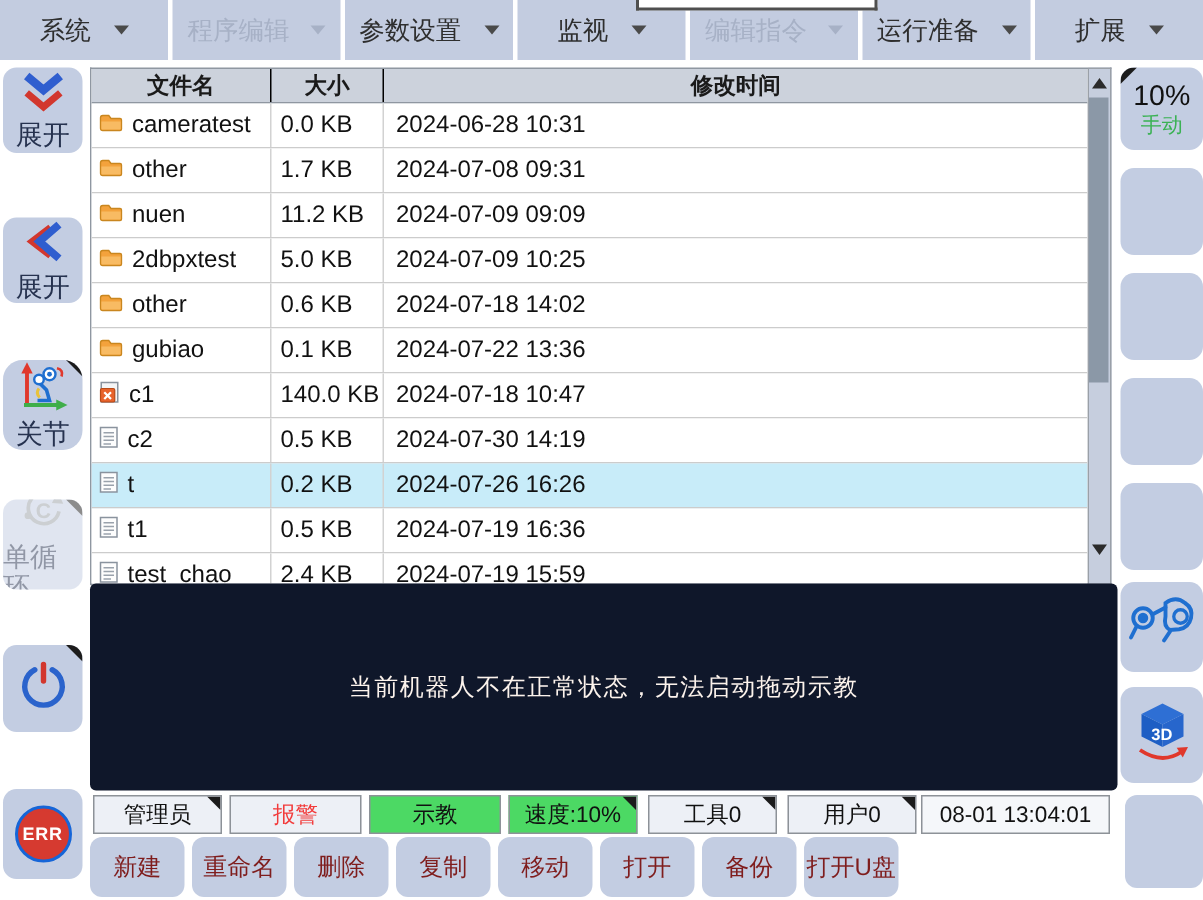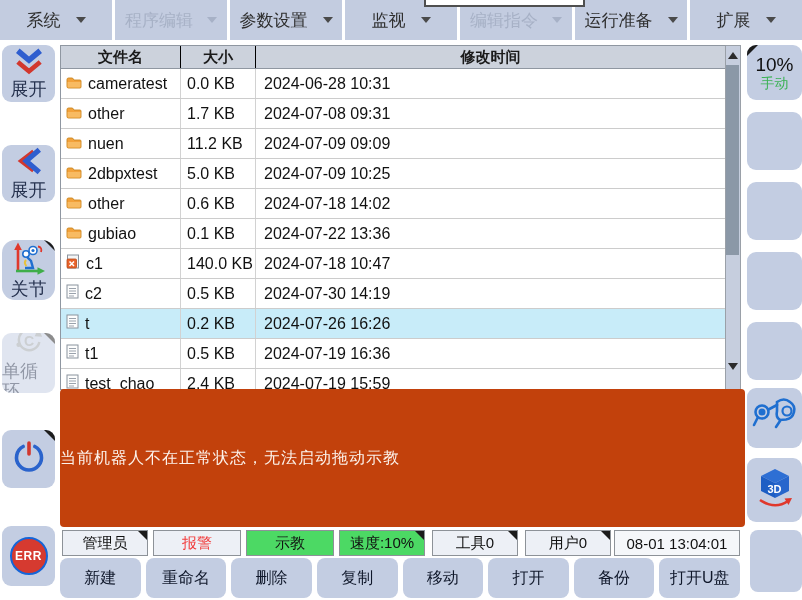--- a/index.html
+++ b/index.html
@@ -65,43 +65,43 @@
 
   
   .rp-btn { position:absolute; left:747px; width:55px; background:#c3cde2;
     border-radius:9px; overflow:hidden; display:flex; flex-direction:column;
     align-items:center; justify-content:center; cursor:pointer; }
   .speed-pct { font-size:19px; color:#111; line-height:1.15; }
   .speed-mode { font-size:14px; color:#3bb254; line-height:1.15; }
 
   
   .message-box { position:absolute; left:60px; top:389px; width:685px; height:138px;
-    background:#c2410c; border-radius:4px; display:flex; align-items:center;
-    }
+    background:#0f172a; border-radius:4px; display:flex; align-items:center;
+    justify-content:center; }
   .message-box span { color:#fcf3ec; font-size:16px; letter-spacing:1px; }
 
   
   .seg { position:absolute; top:530px; height:26px; border:1px solid #8d9298;
     background:#edf0f6; display:flex; align-items:center; justify-content:center;
     font-size:15px; color:#111; overflow:hidden; }
   .corner-tr-sm { position:absolute; top:0; right:0; width:0; height:0;
     border-top:9px solid #1b1b1b; border-left:9px solid transparent; }
   .seg.green { background:#4cd964; }
   .seg.alarm { color:#f23b3b; }
   .seg.time { background:#f5f7fa; }
 
   .corner-empty-btn { position:absolute; left:750px; top:530px; width:52px;
     height:62px; background:#c3cde2; border-radius:8px; cursor:pointer; }
 
   
   .bottom-bar { position:absolute; left:60px; top:558px; width:680px; height:40px;
     display:flex; gap:5px; }
-  .b-btn { width:81px; height:40px; background:#c3cde2; border-radius:8px;
+  .b-btn { width:63px; height:40px; background:#c3cde2; border-radius:8px;
     display:flex; align-items:center; justify-content:center; font-size:16px;
-    color:#0f172a; cursor:pointer; }
+    color:#7f1d1d; cursor:pointer; }
 </style>
 </head>
 <body>
 
 <div class="screen">
 
   <div class="menubar">
     <div class="menu-item">
         <span>系统</span>
         <span class="caret"></span>

